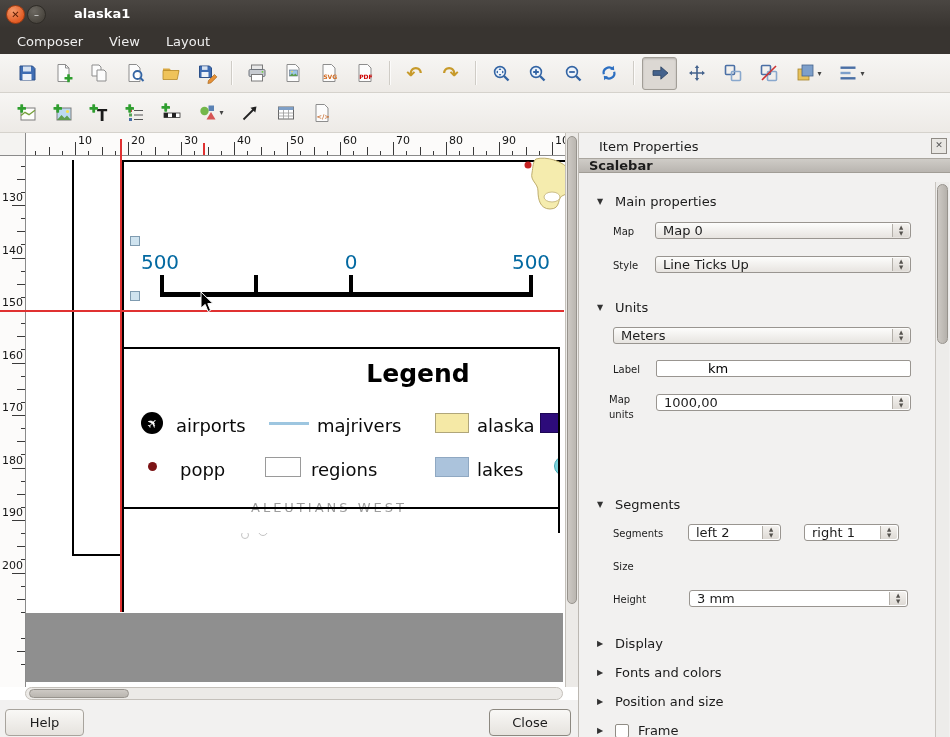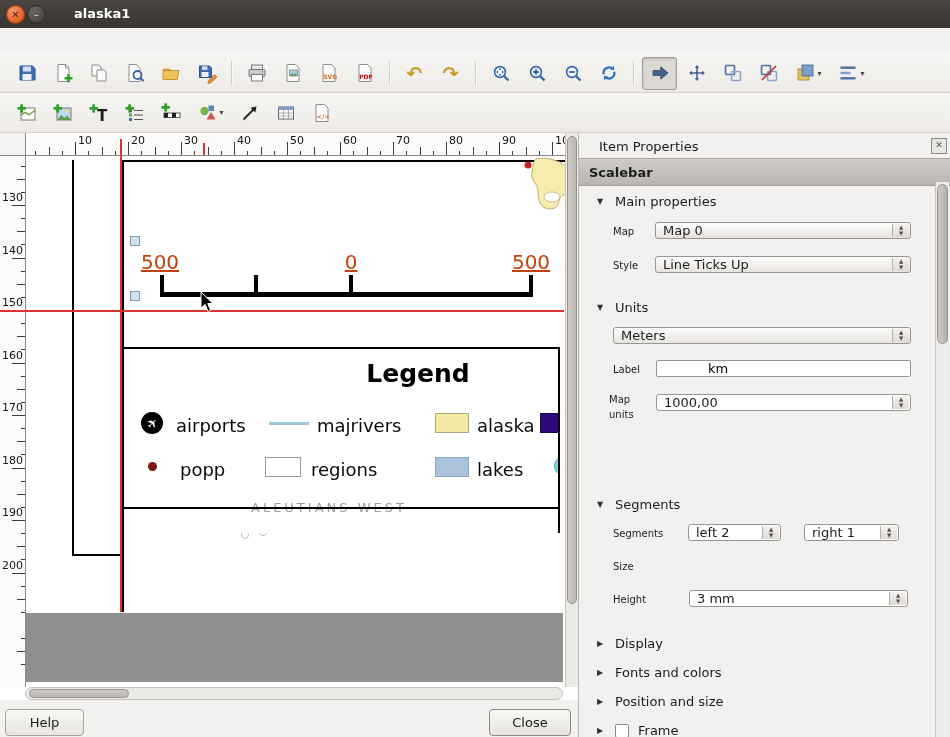--- a/index.html
+++ b/index.html
@@ -37,21 +37,21 @@
   .rt{position:absolute;bottom:0;width:1px;background:#3a3a3a;}
   .rt-lab{position:absolute;top:1px;font-size:11px;color:#141414;}
   .rl{position:absolute;right:0;height:1px;background:#3a3a3a;}
   .rl-lab{position:absolute;left:2px;font-size:11px;color:#141414;}
 
   .viewport{position:absolute;left:25px;top:22px;width:540px;height:532px;background:#fff;overflow:hidden;z-index:1;}
   .outside-paper{position:absolute;left:0;top:458px;width:538px;height:69px;background:#8f8f8f;z-index:1;}
   .ln{position:absolute;background:#000;z-index:2;}
 
   
-  .sb-label{position:absolute;font-size:20px;color:#c2410c;transform:translateX(-50%);z-index:4;text-decoration:underline;}
+  .sb-label{position:absolute;font-size:20px;color:#0369a1;transform:translateX(-50%);z-index:4;}
   .sb-bar{position:absolute;left:135px;top:137px;width:373px;height:5px;background:#000;z-index:4;}
   .sb-tick{position:absolute;top:120px;width:4px;height:22px;background:#000;z-index:4;}
   .handle{position:absolute;width:8px;height:8px;background:#cfe3ef;border:1px solid #7f9bb0;z-index:8;}
 
   
   .legend-item{position:absolute;left:97px;top:192px;width:438px;height:186px;background:#fff;border:2px solid #000;border-bottom:none;box-sizing:border-box;overflow:hidden;z-index:5;}
   .legend-bottom{position:absolute;left:97px;top:352px;width:438px;height:2px;background:#000;z-index:7;}
   .legend-title{position:absolute;left:294px;top:10px;transform:translateX(-50%);font-size:25px;font-weight:bold;color:#000;}
   .lg-text{position:absolute;font-size:18px;color:#0a0a0a;white-space:nowrap;}
   .lg-swatch{position:absolute;width:34px;height:20px;border:1px solid #b0a67a;box-sizing:border-box;}
@@ -76,21 +76,21 @@
   
   .hscroll{position:absolute;left:25px;top:554px;width:538px;height:13px;background:#eceae7;border:1px solid #c4c0ba;border-radius:7px;box-sizing:border-box;z-index:50;}
   .hscroll .thumb{position:absolute;left:3px;top:1px;width:100px;height:9px;background:linear-gradient(#cdc9c4,#bab6b0);border:1px solid #97938d;border-radius:5px;box-sizing:border-box;}
   .vscroll{position:absolute;left:565px;top:0;width:13px;height:554px;background:#eceae7;border-left:1px solid #c4c0ba;box-sizing:border-box;z-index:50;}
   .vscroll .thumb{position:absolute;left:1px;top:3px;width:10px;height:468px;background:linear-gradient(90deg,#cdc9c4,#bab6b0);border:1px solid #97938d;border-radius:5px;box-sizing:border-box;}
 
   
   .panel{position:absolute;left:578px;top:133px;width:372px;height:604px;background:#f2f1f0;border-left:1px solid #bbb7b1;box-sizing:border-box;overflow:hidden;}
   .panel-title{position:absolute;left:20px;top:6px;font-size:13px;color:#1c1c1c;}
   .panel-close{position:absolute;right:3px;top:5px;width:14px;height:14px;border:1px solid #8e8a84;background:#e8e6e2;font-size:9px;line-height:13px;text-align:center;color:#555;}
-  .panel-hdr{position:absolute;left:0;right:0;top:25px;height:28px;background:linear-gradient(#cfccc7,#b9b5b0);border-top:1px solid #aaa69f;border-bottom:1px solid #a19d96;font-weight:bold;display:flex;align-items:center;padding-left:10px;box-sizing:border-box;}
+  .panel-hdr{position:absolute;left:0;right:0;top:25px;height:15px;background:linear-gradient(#cfccc7,#b9b5b0);border-top:1px solid #aaa69f;border-bottom:1px solid #a19d96;font-weight:bold;display:flex;align-items:center;padding-left:10px;box-sizing:border-box;}
   .panel-body{position:absolute;left:0;top:47px;right:16px;bottom:0;}
   .sec{position:absolute;left:18px;display:flex;align-items:center;gap:9px;font-size:13px;color:#1c1c1c;}
   .tri{font-size:8px;color:#333;width:9px;}
   .plabel{position:absolute;font-size:10px;color:#1c1c1c;}
   .combo,.spin,.tinput{position:absolute;height:17px;border:1px solid #999590;border-radius:3px;box-sizing:border-box;font-size:13px;display:flex;align-items:center;padding:0 20px 0 7px;}
   .combo{background:linear-gradient(#fdfdfc,#e7e4e0);}
   .spin{background:#fff;}
   .tinput{background:#fff;padding:0 7px;border-radius:2px;}
   .tinput input{border:none;outline:none;background:transparent;font:inherit;width:100%;padding:0;margin-left:44px;}
   .ctl-arrows{position:absolute;right:1px;top:1px;bottom:1px;width:16px;border-left:1px solid #b3afa9;background:linear-gradient(#f4f2ef,#dedad5);display:flex;flex-direction:column;align-items:center;justify-content:center;gap:1px;border-radius:0 2px 2px 0;}
@@ -108,20 +108,25 @@
 <body>
 
 <div class="win">
 
   <div class="titlebar">
     <div class="wbtn close">✕</div>
     <div class="wbtn min">–</div>
     <div class="wtitle">alaska1</div>
   </div>
 
+  <div class="menubar">
+    <span class="menu-item">Composer</span>
+    <span class="menu-item">View</span>
+    <span class="menu-item">Layout</span>
+  </div>
 
   <div class="toolbar" id="tb1">
     <div class="tbtn">
         <svg class="ic" viewBox="0 0 22 22">
           <path d="M4 4h12.5L19 6.5V18H4z" fill="#3f6db3" stroke="#2c5089"></path>
           <rect x="7" y="4.5" width="8" height="5" fill="#d7e2f0"></rect>
           <rect x="6.5" y="12" width="9" height="6" fill="#eef2f8"></rect>
         </svg>
       </div>
     <div class="tbtn">

